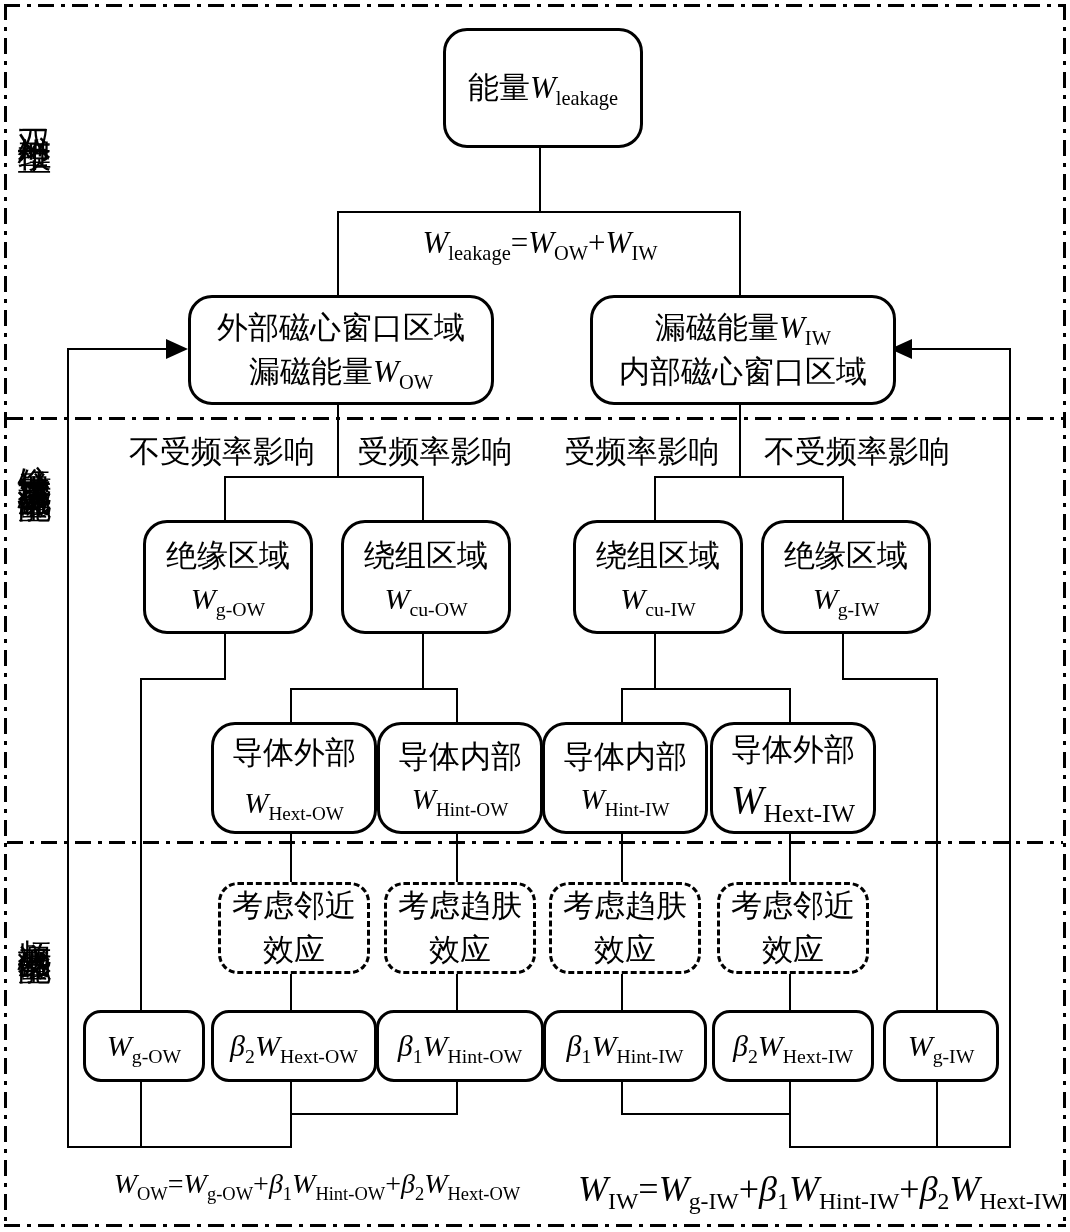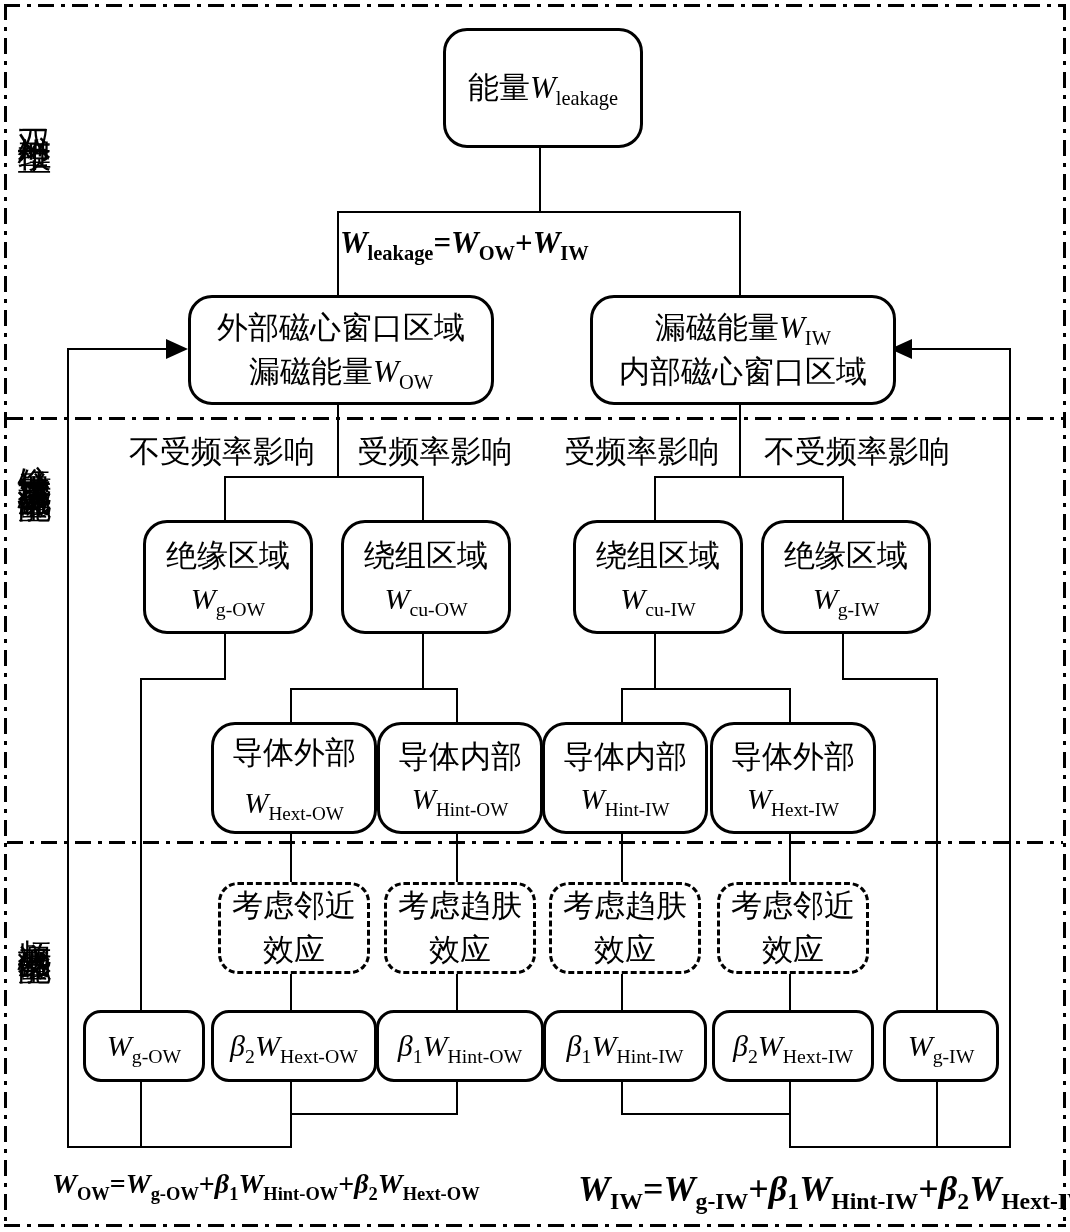--- a/index.html
+++ b/index.html
@@ -19,21 +19,21 @@
     display:flex; flex-direction:column; align-items:center; justify-content:center;
     text-align:center; font-size:31px; line-height:1.42; z-index:2; }
   .box.small { border-radius:18px; font-size:30px; }
   .box.dashedbox { border:3px dashed #000; border-radius:20px; }
   
   .math { font-family:"Liberation Serif", serif; white-space:nowrap; }
   .math .it { font-style:italic; }
   .math .n  { font-style:normal; }
   .math sub { font-size:66%; font-style:normal; line-height:0; }
   
-  .formula { position:absolute; z-index:3; font-size:30px;font-weight:bold; }
+  .formula { position:absolute; z-index:3; text-align:center; font-size:30px; }
   
   .blabel { position:absolute; z-index:2; font-size:31px; text-align:center; white-space:nowrap; }
   
   .vsec { position:absolute; z-index:2; writing-mode:vertical-rl; text-orientation:upright;
     font-size:34px; letter-spacing:3px; left:13px; width:44px; text-align:center; }
   
   .arr { position:absolute; width:0; height:0; z-index:2; }
   .arr.right { border-top:10px solid transparent; border-bottom:10px solid transparent; border-left:22px solid #000; }
   .arr.left  { border-top:10px solid transparent; border-bottom:10px solid transparent; border-right:22px solid #000; }
 </style>
@@ -162,21 +162,21 @@
   <div class="box" style="left:377px;top:722px;width:160px;height:106px;">
     <div>导体内部</div>
     <div class="math" style="font-size:29px;"><span class="it">W</span><sub>Hint-OW</sub></div>
   </div>
   <div class="box" style="left:542px;top:722px;width:160px;height:106px;">
     <div>导体内部</div>
     <div class="math" style="font-size:29px;"><span class="it">W</span><sub>Hint-IW</sub></div>
   </div>
   <div class="box" style="left:710px;top:722px;width:160px;height:106px;">
     <div>导体外部</div>
-    <div class="math" style="font-size:29px;"><span class="it">W</span><sub>Hext-IW</sub></div>
+    <div class="math" style="font-size:39px;"><span class="it">W</span><sub>Hext-IW</sub></div>
   </div>
 
   <div class="box dashedbox" style="left:218px;top:882px;width:146px;height:86px;">
     <div>考虑邻近</div>
     <div>效应</div>
   </div>
   <div class="box dashedbox" style="left:384px;top:882px;width:146px;height:86px;">
     <div>考虑趋肤</div>
     <div>效应</div>
   </div>

